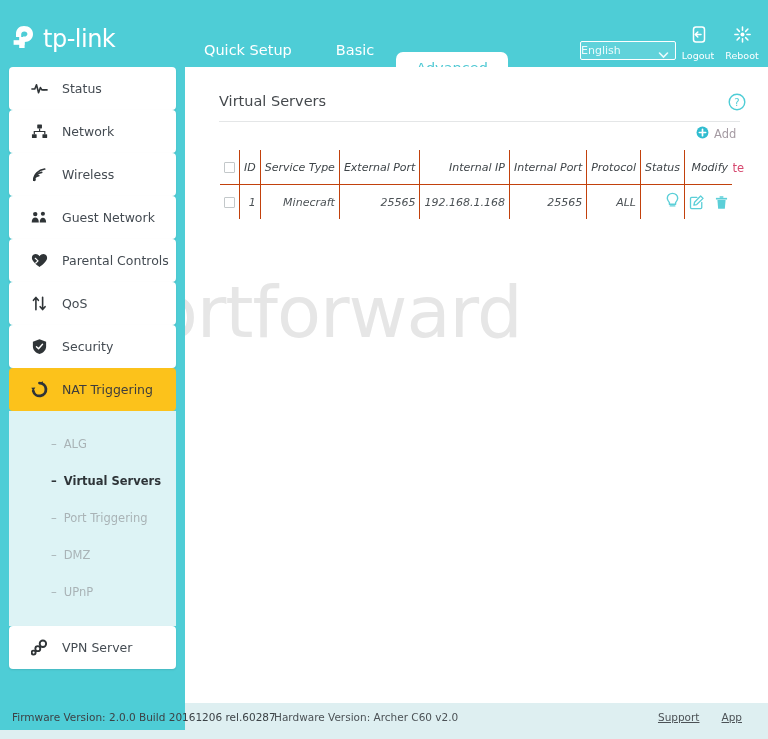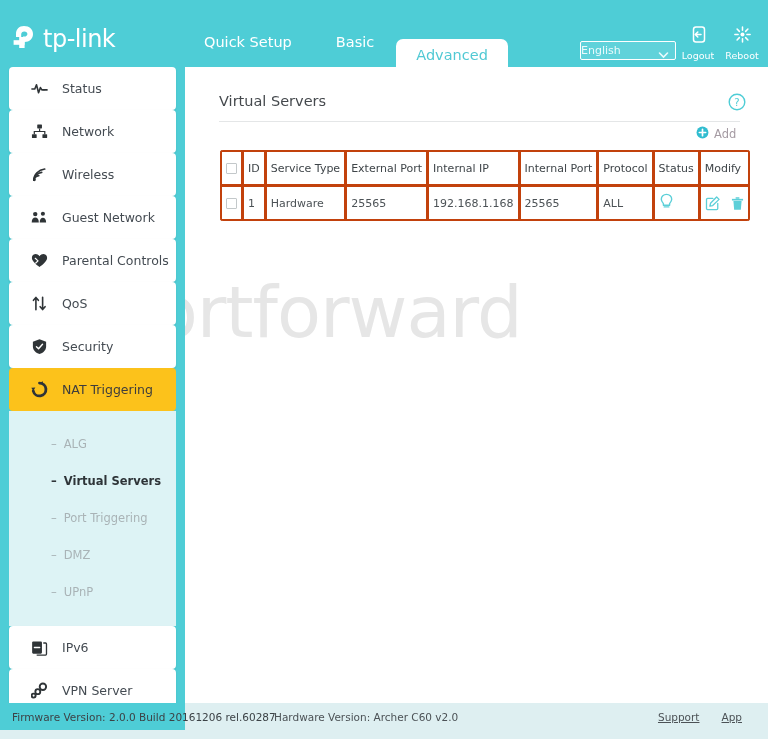--- a/index.html
+++ b/index.html
@@ -41,21 +41,21 @@
     letter-spacing: -0.5px;
     font-family: "DejaVu Sans", "Liberation Sans", sans-serif;
   }
 
   #top-tabs {
     position: absolute;
     left: 182px;
     top: 0;
     height: 84px;
     display: flex;
-    align-items: center;
+    align-items: flex-end;
   }
   .top-tab {
     color: #ffffff;
     font-size: 14.5px;
     padding: 0 22px;
     height: 67px;
     line-height: 67px;
     cursor: pointer;
     white-space: nowrap;
   }
@@ -237,28 +237,29 @@
     left: 34px;
     top: 82px;
     width: 489px;
     border-collapse: collapse;
     border: 1px solid #e0e2e3;
     border-radius: 4px;
     overflow: hidden;
     background: #fff;
   }
   #vs-table th, #vs-table td {
-    border: 3px solid #c2410c;
+    border: 1px solid #c2410c;
     font-size: 11px;
     color: #4c5256;
-    text-align: left;
+    text-align: right;
     font-weight: normal;
     height: 35px;
     padding: 0 4px;
     white-space: nowrap;
+    font-style: italic;
   }
   #vs-table th { color: #3f4549; }
   .col-chk { width: 30px; }
   .col-id  { width: 23px; }
 
   .chk {
     width: 11px; height: 11px;
     border: 1px solid #c3c8ca;
     border-radius: 1px;
     display: inline-block;
@@ -480,30 +481,20 @@
     <div class="submenu-item">
       <span class="dash">–</span>
       <span>DMZ</span>
     </div>
     <div class="submenu-item">
       <span class="dash">–</span>
       <span>UPnP</span>
     </div>
   </div>
 
-  <div class="menu-item">
-    <span class="menu-icon">
-      <svg width="17" height="17" viewBox="0 0 18 18">
-        <rect x="1.2" y="2.6" width="10.4" height="13" rx="1.2" fill="#2f3437"></rect>
-        <path d="M13 4.2 L15.4 4.2 C16 4.2 16.4 4.6 16.4 5.2 L16.4 16 C16.4 16.6 16 17 15.4 17 L6 17" stroke="#2f3437" stroke-width="1.4" fill="none"></path>
-        <path d="M3.6 9 L9.2 9" stroke="#ffffff" stroke-width="1.4" stroke-linecap="round"></path>
-      </svg>
-    </span>
-    <span class="menu-label">IPv6</span>
-  </div>
 
   <div class="menu-item">
     <span class="menu-icon">
       <svg width="17" height="17" viewBox="0 0 18 18">
         <circle cx="12.6" cy="5" r="3.4" fill="none" stroke="#2f3437" stroke-width="2"></circle>
         <circle cx="7.2" cy="10.2" r="2.6" fill="none" stroke="#2f3437" stroke-width="2"></circle>
         <circle cx="2.8" cy="14.4" r="2.1" fill="none" stroke="#2f3437" stroke-width="2"></circle>
       </svg>
     </span>
     <span class="menu-label">VPN Server</span>
@@ -562,21 +553,21 @@
         <th>Status</th>
         <th>Modify</th>
       </tr>
     </thead>
     <tbody>
       <tr>
         <td class="cell-chk">
           <span class="chk"></span>
         </td>
         <td>1</td>
-        <td>Hardware</td>
+        <td>Minecraft</td>
         <td>25565</td>
         <td>192.168.1.168</td>
         <td>25565</td>
         <td>ALL</td>
         <td>
           <span class="icon-btn">
             <svg width="15" height="17" viewBox="0 0 15 17">
               <path d="M7.5 1.4 C4.5 1.4 2.3 3.6 2.3 6.3 C2.3 8.2 3.4 9.4 4.4 10.6 L4.4 12.2 L10.6 12.2 L10.6 10.6 C11.6 9.4 12.7 8.2 12.7 6.3 C12.7 3.6 10.5 1.4 7.5 1.4 Z" fill="none" stroke="#5ccfd8" stroke-width="1.4" stroke-linejoin="round"></path>
               <path d="M5.2 13.9 L9.8 13.9" stroke="#5ccfd8" stroke-width="1.4" stroke-linecap="round"></path>
             </svg>

